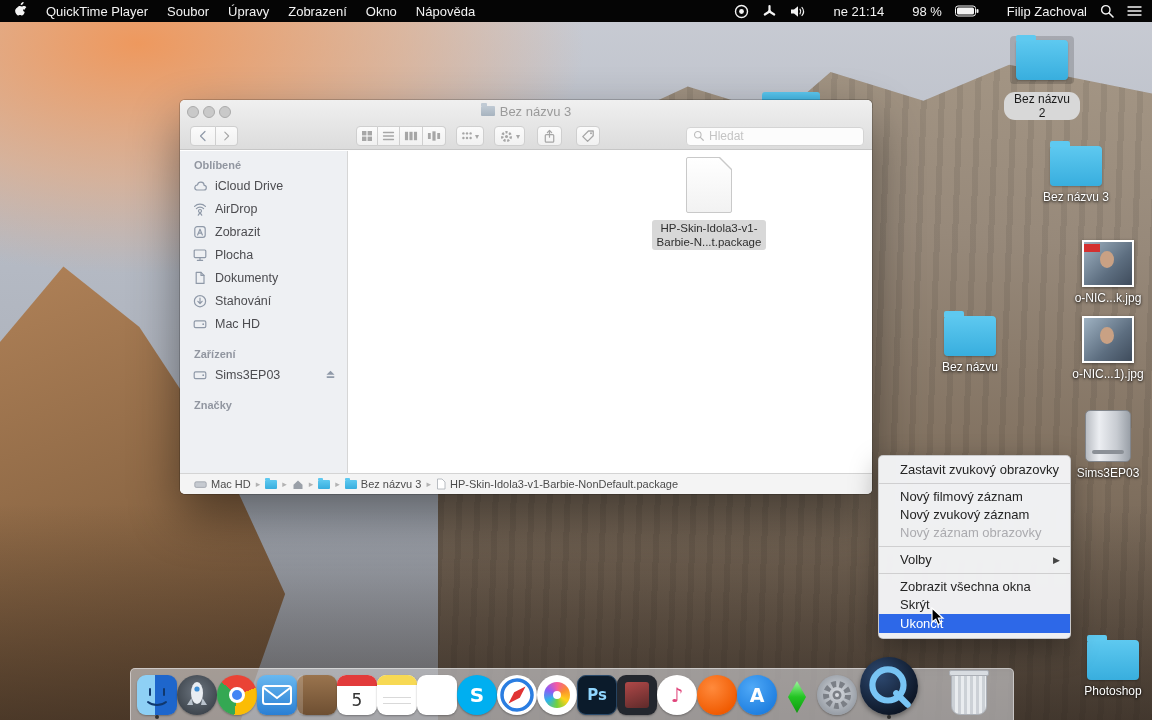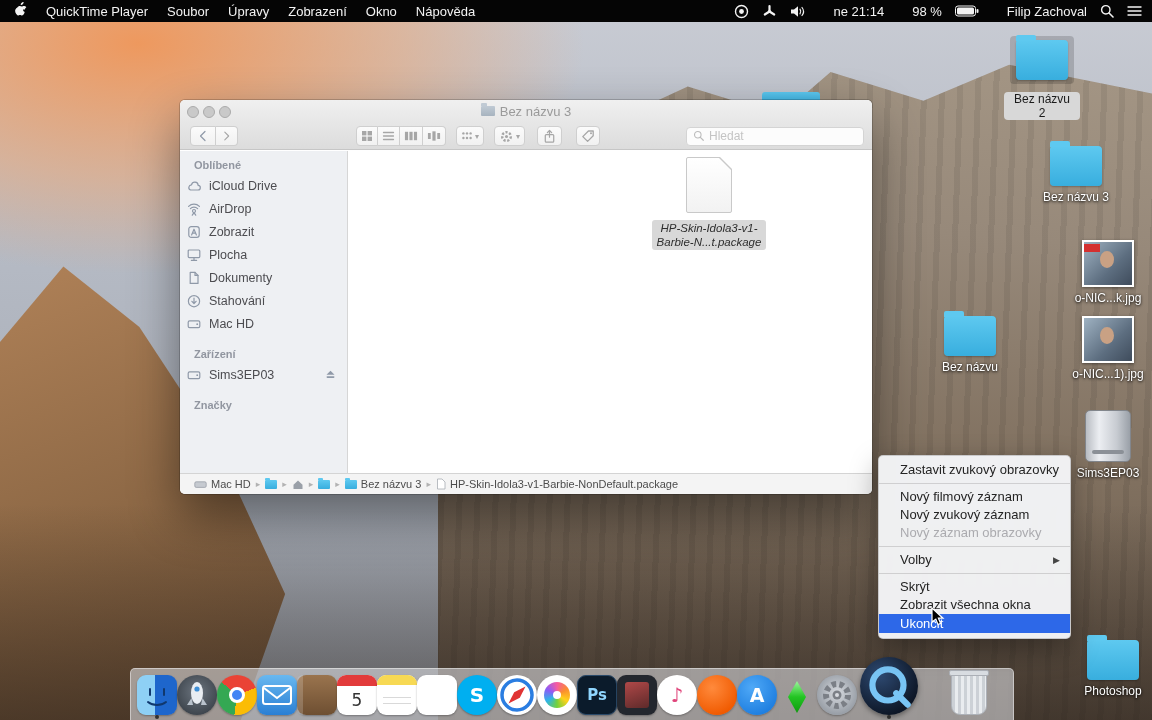--- a/index.html
+++ b/index.html
@@ -56,29 +56,29 @@
   .caret { font-size:8px; color:#a6a6a6; margin-left:2px; }
   .searchfield { margin-left:auto; width:178px; height:19px; border:1px solid #d4d4d4; border-radius:4px;
     background:#fcfcfc; display:flex; align-items:center; gap:4px; padding:0 6px; }
   .searchfield input { border:none; outline:none; background:transparent; font-size:12px; width:140px; color:#555;
     font-family:"Liberation Sans", sans-serif; }
   .searchfield input::placeholder { color:#c4c4c4; }
 
   .sidebar { position:absolute; left:0; top:51px; width:168px; bottom:21px; background:#eef0f3;
     border-right:1px solid #d6d6d6; padding-top:8px; }
   .shead { font-size:11px; font-weight:bold; color:#9196a0; padding:0 0 3px 14px; }
-  .srow { height:23px; display:flex; align-items:center; gap:7px; padding-left:6px; font-size:12.5px; color:#4c4c50; position:relative; }
+  .srow { height:23px; display:flex; align-items:center; gap:7px; padding-left:12px; font-size:12.5px; color:#4c4c50; position:relative; }
   .sic { width:16px; height:14px; flex:0 0 auto; }
   .sic path, .sic rect, .sic circle { stroke:#8f99a8; fill:none; stroke-width:1.2; stroke-linecap:round; stroke-linejoin:round; }
   .sic .fill { fill:#8f99a8; stroke:none; }
   .eject { position:absolute; right:10px; top:5px; width:13px; height:12px; }
   .gap { height:13px; }
 
   .content { position:absolute; left:168px; top:51px; right:0; bottom:21px; background:#fff; }
-  .fileblock { position:absolute; left:296px; top:6px; width:130px; text-align:center;font-style:italic; }
+  .fileblock { position:absolute; left:296px; top:6px; width:130px; text-align:center; }
   .fileicon { width:46px; height:56px; margin:0 auto; background:linear-gradient(#ffffff,#f2f2f2);
     border:1px solid #c9c9c9; border-radius:2px; position:relative; }
   .fileicon::before { content:""; position:absolute; right:-1px; top:-1px; border-style:solid;
     border-width:0 12px 12px 0; border-color:transparent #fff transparent transparent;
     filter:drop-shadow(-1px 1px 0 #c9c9c9); }
   .filelabel { display:inline-block; margin-top:7px; background:#d8d8d8; border-radius:3px;
     padding:1px 5px; font-size:11.5px; line-height:14px; color:#2e2e2e; }
 
   .pathbar { position:absolute; left:0; bottom:0; width:100%; height:21px; background:#f4f4f4;
     border-top:1px solid #d4d4d4; display:flex; align-items:center; padding-left:14px; gap:5px;
@@ -101,21 +101,21 @@
   
   .dicon { position:absolute; width:76px; text-align:center; z-index:5; }
   .folder { width:52px; height:40px; margin:0 auto; background:linear-gradient(#5ec9f0,#38aede);
     border-radius:3px 4px 4px 4px; position:relative; box-shadow:0 1px 2px rgba(0,0,0,.25); }
   .folder::before { content:""; position:absolute; top:-5px; left:0; width:20px; height:6px;
     background:#5ec9f0; border-radius:2px 2px 0 0; }
   .dlabel { margin-top:4px; font-size:12px; color:#fff;
     text-shadow:0 1px 3px rgba(0,0,0,.85), 0 0 2px rgba(0,0,0,.5); }
   .dicon.selected .ibox { display:inline-block; padding:4px 6px; background:rgba(0,0,0,.16); border-radius:4px; }
   .dicon.selected .dlabel { display:inline-block; background:#d8d8d8; color:#1b1b1b; text-shadow:none;
-    border-radius:4px; padding:0 5px; }
+    border-radius:11px; padding:0 5px; }
   .thumb { width:52px; height:47px; margin:0 auto; background:#fff; padding:2px;
     box-shadow:0 1px 3px rgba(0,0,0,.45); }
   .thumb-in { width:100%; height:100%; background:linear-gradient(135deg,#9fb2c2,#5d6e80 60%,#3f4c5c); position:relative; }
   .thumb-in::after { content:""; position:absolute; left:34%; top:20%; width:14px; height:17px;
     border-radius:50%; background:#c9a184; }
   .simstag { position:absolute; left:0; top:2px; width:16px; height:8px; background:#d43030; }
   .drive { width:46px; height:52px; margin:0 auto; border-radius:5px; border:1px solid #82868c;
     background:linear-gradient(90deg,#b9bdc3,#eceef2 30%,#c7cbd1 70%,#9aa0a8); position:relative; }
   .drive::after { content:""; position:absolute; left:6px; right:6px; bottom:7px; height:4px;
     background:#8b9097; border-radius:2px; }
@@ -525,24 +525,24 @@
   <div class="citem disabled">
       <span>Nový záznam obrazovky</span>
     </div>
   <div class="csep"></div>
   <div class="citem">
     <span>Volby</span>
     <span class="csub">▶</span>
   </div>
   <div class="csep"></div>
   <div class="citem">
+      <span>Zobrazit všechna okna</span>
+    </div>
+  <div class="citem">
       <span>Skrýt</span>
-    </div>
-  <div class="citem">
-      <span>Zobrazit všechna okna</span>
     </div>
   <div class="citem selected">
       <span>Ukončit</span>
     </div>
 </div>
 
 <div class="dock">
   <div class="dcell">
     <div class="di i-finder">
       <svg class="dglyph" viewBox="0 0 40 40">

